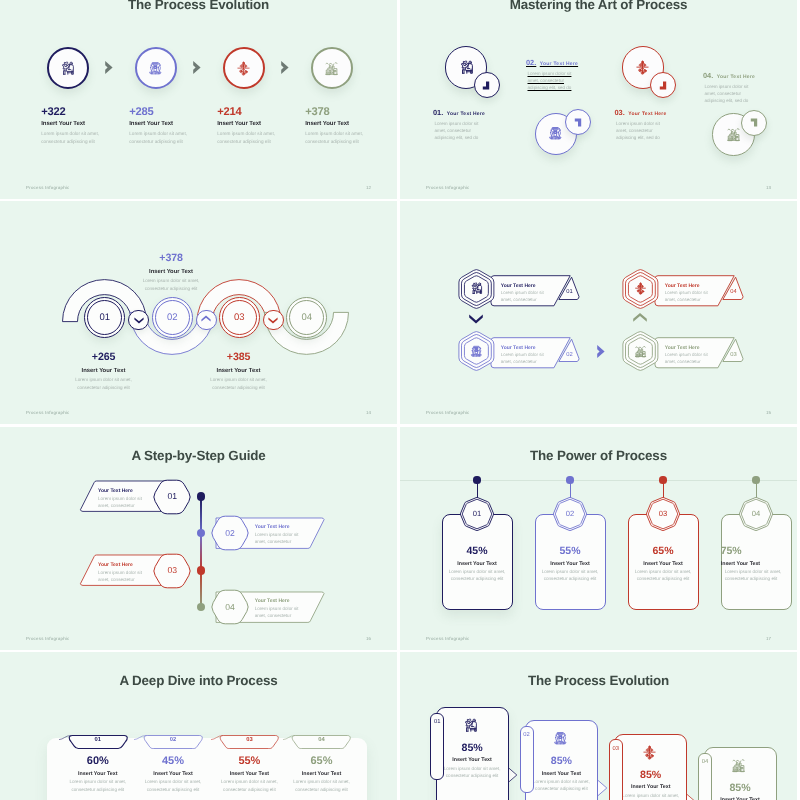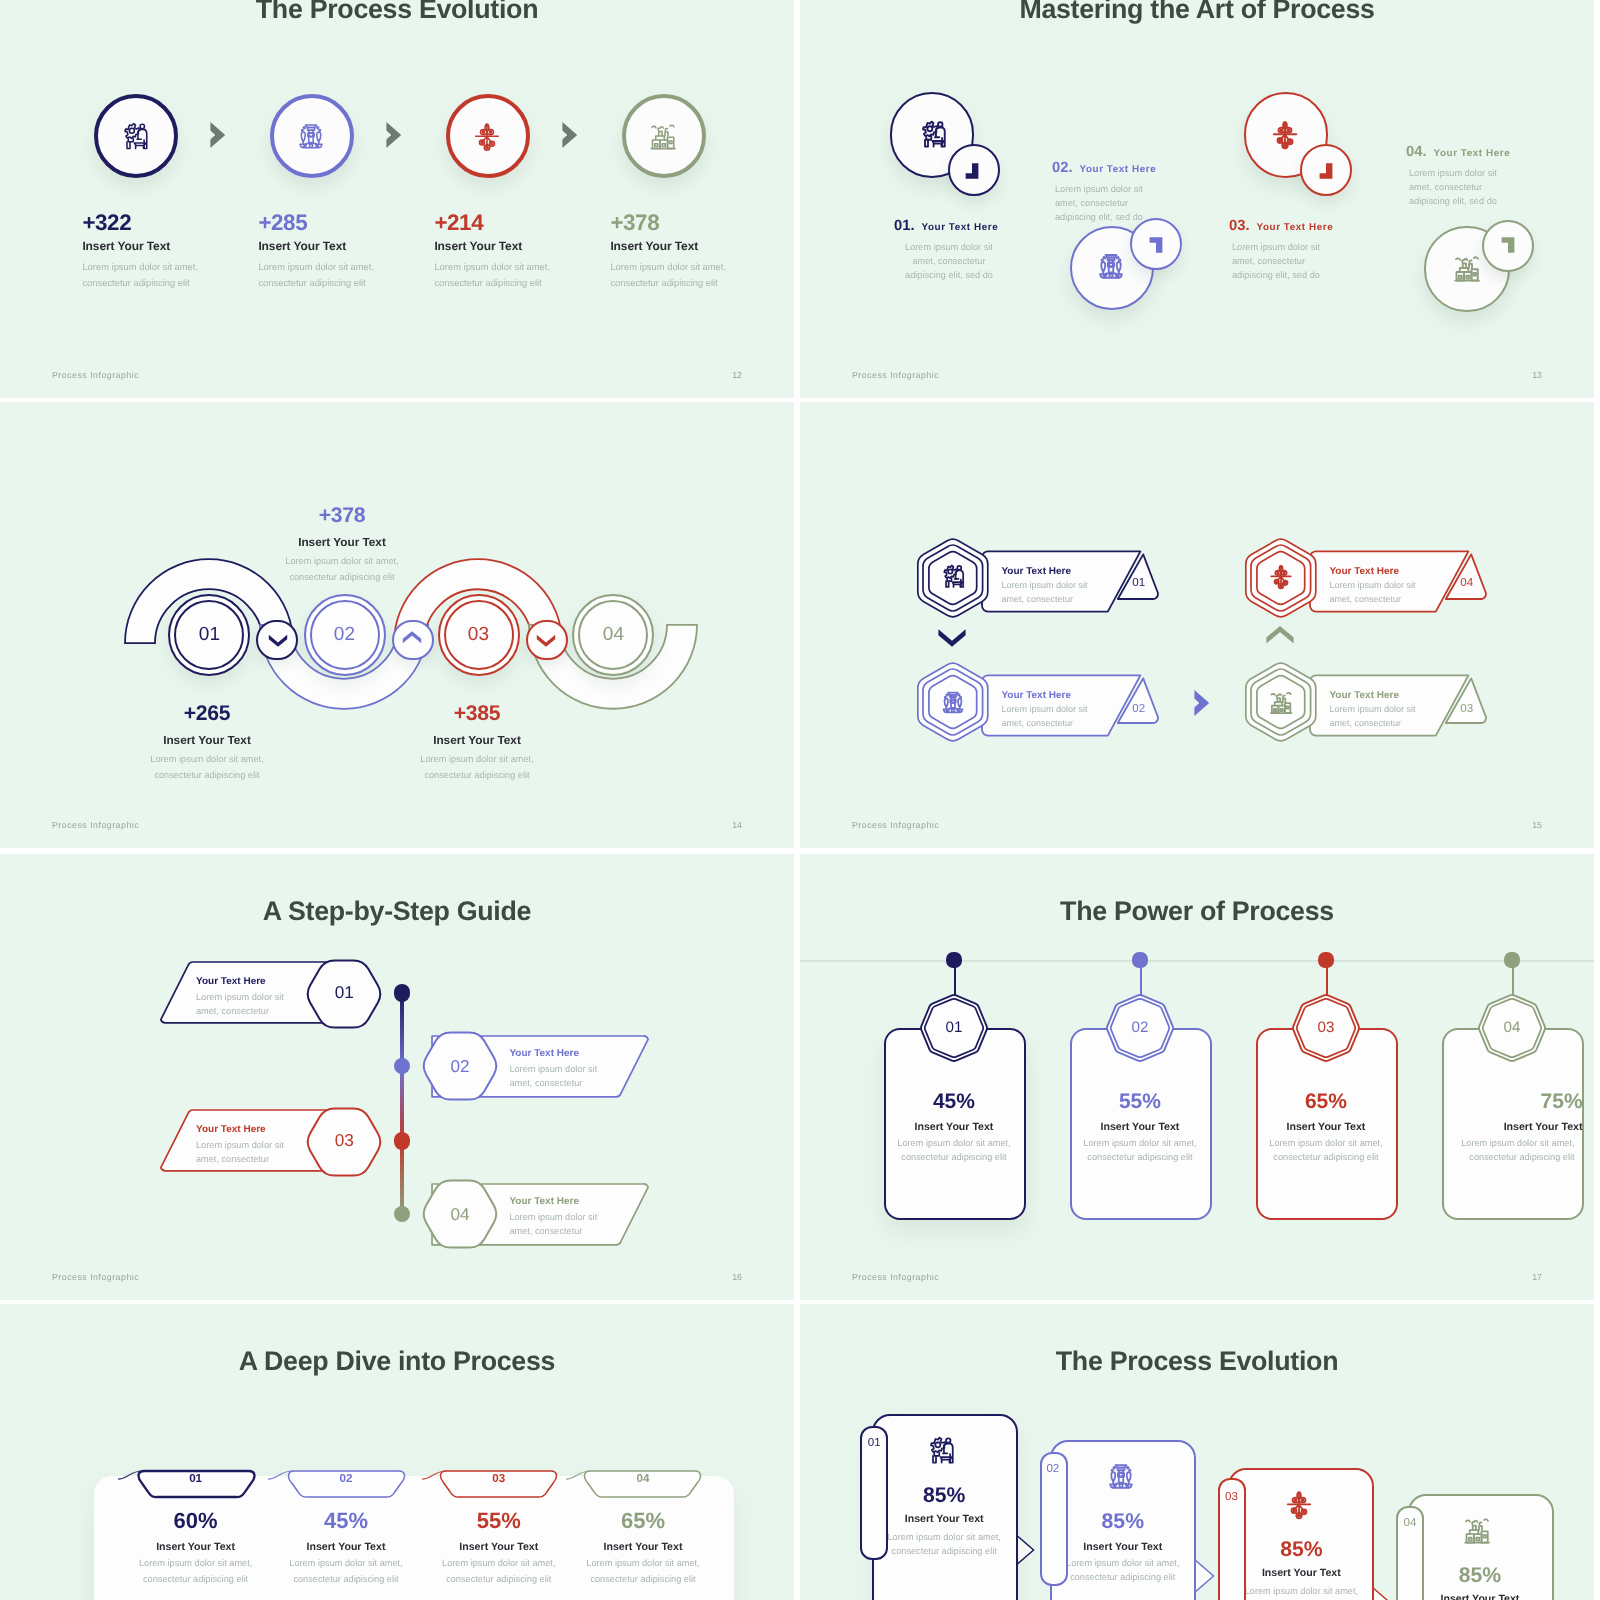--- a/index.html
+++ b/index.html
@@ -166,21 +166,21 @@
               <path d="M12.5 18.8 L12.5 21.2 M18.8 18.8 L18.8 21.2"></path>
               <path d="M13.6 13.8 L17 13.8"></path>
             </g>
           </svg>
         </div>
         <div style="position: absolute; left: 73.65px; top: 96.75px; width: 24px; height: 24px; border-radius: 50%; border: 1.1px solid rgb(31, 28, 94); background: rgb(252, 252, 253); box-shadow: rgba(90, 120, 100, 0.14) 0px 4px 7px; display: flex; align-items: center; justify-content: center;">
           <svg width="13" height="13" viewBox="0 0 13 13">
             <path d="M6.0 2.6 L9.2 2.6 L9.2 10.4 L2.8 10.4 L2.8 7.6 L6.0 7.6 Z" fill="#1f1c5e"></path>
           </svg>
         </div>
-        <div style="position: absolute; left: 47px; top: 132px; width: 80px; text-align: center;">
+        <div style="position: absolute; left: 33px; top: 132px; width: 80px;">
           <div style="display: flex; align-items: baseline;">
             <span style="font-size:7.4px;font-weight:700;color:#1f1c5e;margin-right:3.5px;">01.</span>
             <span style="font-size:4.95px;font-weight:700;color:#1f1c5e;letter-spacing:.28px;">Your Text Here</span>
           </div>
           <div style="font-size:4.6px;color:#a9b4af;margin-top:3px;line-height:7.2px;width:52px;margin-left:1.5px;">Lorem ipsum dolor sit amet, consectetur adipiscing elit, sed do</div>
         </div>
       </div>
       <div style="position: absolute; left: 0px; top: 0px;">
         <div style="position: absolute; left: 134.5px; top: 137px; width: 40.4px; height: 40.4px; border-radius: 50%; border: 1.1px solid rgb(111, 114, 207); background: rgb(252, 252, 253); box-shadow: rgba(90, 120, 100, 0.14) 0px 5px 9px; display: flex; align-items: center; justify-content: center;">
           <svg width="15" height="15" viewBox="0 0 24 24" fill="none" stroke="#6f72cf" stroke-width="1.5">
@@ -204,21 +204,21 @@
               <circle cx="17.4" cy="4.6" r="0.7"></circle>
               <circle cx="19" cy="6.6" r="0.6"></circle>
             </g>
           </svg>
         </div>
         <div style="position: absolute; left: 165.15px; top: 133.95px; width: 24px; height: 24px; border-radius: 50%; border: 1.1px solid rgb(111, 114, 207); background: rgb(252, 252, 253); box-shadow: rgba(90, 120, 100, 0.14) 0px 4px 7px; display: flex; align-items: center; justify-content: center;">
           <svg width="13" height="13" viewBox="0 0 13 13">
             <path d="M2.8 2.6 L9.2 2.6 L9.2 10.4 L6.0 10.4 L6.0 5.4 L2.8 5.4 Z" fill="#6f72cf"></path>
           </svg>
         </div>
-        <div style="position: absolute; left: 126px; top: 103px; width: 80px;">
+        <div style="position: absolute; left: 126px; top: 82px; width: 80px; text-decoration: underline;">
           <div style="display: flex; align-items: baseline;">
             <span style="font-size:7.4px;font-weight:700;color:#6f72cf;margin-right:3.5px;">02.</span>
             <span style="font-size:4.95px;font-weight:700;color:#6f72cf;letter-spacing:.28px;">Your Text Here</span>
           </div>
           <div style="font-size:4.6px;color:#a9b4af;margin-top:3px;line-height:7.2px;width:52px;margin-left:1.5px;">Lorem ipsum dolor sit amet, consectetur adipiscing elit, sed do</div>
         </div>
       </div>
       <div style="position: absolute; left: 0px; top: 0px;">
         <div style="position: absolute; left: 221.7px; top: 70.8px; width: 40.4px; height: 40.4px; border-radius: 50%; border: 1.1px solid rgb(192, 57, 43); background: rgb(252, 252, 253); box-shadow: rgba(90, 120, 100, 0.14) 0px 5px 9px; display: flex; align-items: center; justify-content: center;">
           <svg width="15" height="15" viewBox="0 0 24 24" fill="none" stroke="#c0392b" stroke-width="1.5">
@@ -602,21 +602,21 @@
         <div style="position: absolute; left: 227.7px; top: 118.6px; width: 70.6px; text-align: center;">
           <div style="font-size:10.5px;font-weight:700;color:#c0392b;">65%</div>
           <div style="font-size:5.3px;font-weight:700;color:#2c2c33;margin-top:3.5px;">Insert Your Text</div>
           <div style="font-size:4.6px;color:#a9b4af;margin-top:1.5px;line-height:7.3px;padding:0 4px;">Lorem ipsum dolor sit amet, consectetur adipiscing elit</div>
         </div>
       </div>
       <div style="position: absolute; left: 0px; top: 0px;">
         <div style="position: absolute; left: 355.5px; top: 53.5px; width: 1.1px; height: 32.1px; background: rgb(143, 160, 127);"></div>
         <div style="position: absolute; left: 352.4px; top: 49.9px; width: 7.2px; height: 7.2px; border-radius: 50%; background: rgb(143, 160, 127);"></div>
         <div style="position: absolute; left: 320.7px; top: 87.6px; width: 69.2px; height: 94.1px; border: 0.7px solid rgb(143, 160, 127); border-radius: 8px; background: rgb(252, 253, 252);"></div>
-        <div style="position: absolute; left: 320.7px; top: 118.6px; width: 70.6px; text-align: right;">
+        <div style="position: absolute; left: 320.7px; top: 118.6px; width: 70.6px; text-align: left;">
           <div style="font-size:10.5px;font-weight:700;color:#8fa07f;">75%</div>
           <div style="font-size:5.3px;font-weight:700;color:#2c2c33;margin-top:3.5px;">Insert Your Text</div>
           <div style="font-size:4.6px;color:#a9b4af;margin-top:1.5px;line-height:7.3px;padding:0 4px;">Lorem ipsum dolor sit amet, consectetur adipiscing elit</div>
         </div>
       </div>
       <div style="position: absolute; left: 0px; top: 0px;">
         <svg width="40" height="40" viewBox="0 0 40 40" style="position:absolute;left:57px;top:67.6px;overflow:visible;">
           <path d="M 36.28 18.98 Q 36.70 20.00 36.28 21.02 L 32.23 30.79 Q 31.81 31.81 30.79 32.23 L 21.02 36.28 Q 20.00 36.70 18.98 36.28 L 9.21 32.23 Q 8.19 31.81 7.77 30.79 L 3.72 21.02 Q 3.30 20.00 3.72 18.98 L 7.77 9.21 Q 8.19 8.19 9.21 7.77 L 18.98 3.72 Q 20.00 3.30 21.02 3.72 L 30.79 7.77 Q 31.81 8.19 32.23 9.21 Z" fill="#fcfdfc" stroke="#1f1c5e" stroke-width="0.95"></path>
           <path d="M 34.42 19.08 Q 34.80 20.00 34.42 20.92 L 30.85 29.54 Q 30.47 30.47 29.54 30.85 L 20.92 34.42 Q 20.00 34.80 19.08 34.42 L 10.46 30.85 Q 9.53 30.47 9.15 29.54 L 5.58 20.92 Q 5.20 20.00 5.58 19.08 L 9.15 10.46 Q 9.53 9.53 10.46 9.15 L 19.08 5.58 Q 20.00 5.20 20.92 5.58 L 29.54 9.15 Q 30.47 9.53 30.85 10.46 Z" fill="none" stroke="#1f1c5e" stroke-width="0.85"></path>
         </svg>

